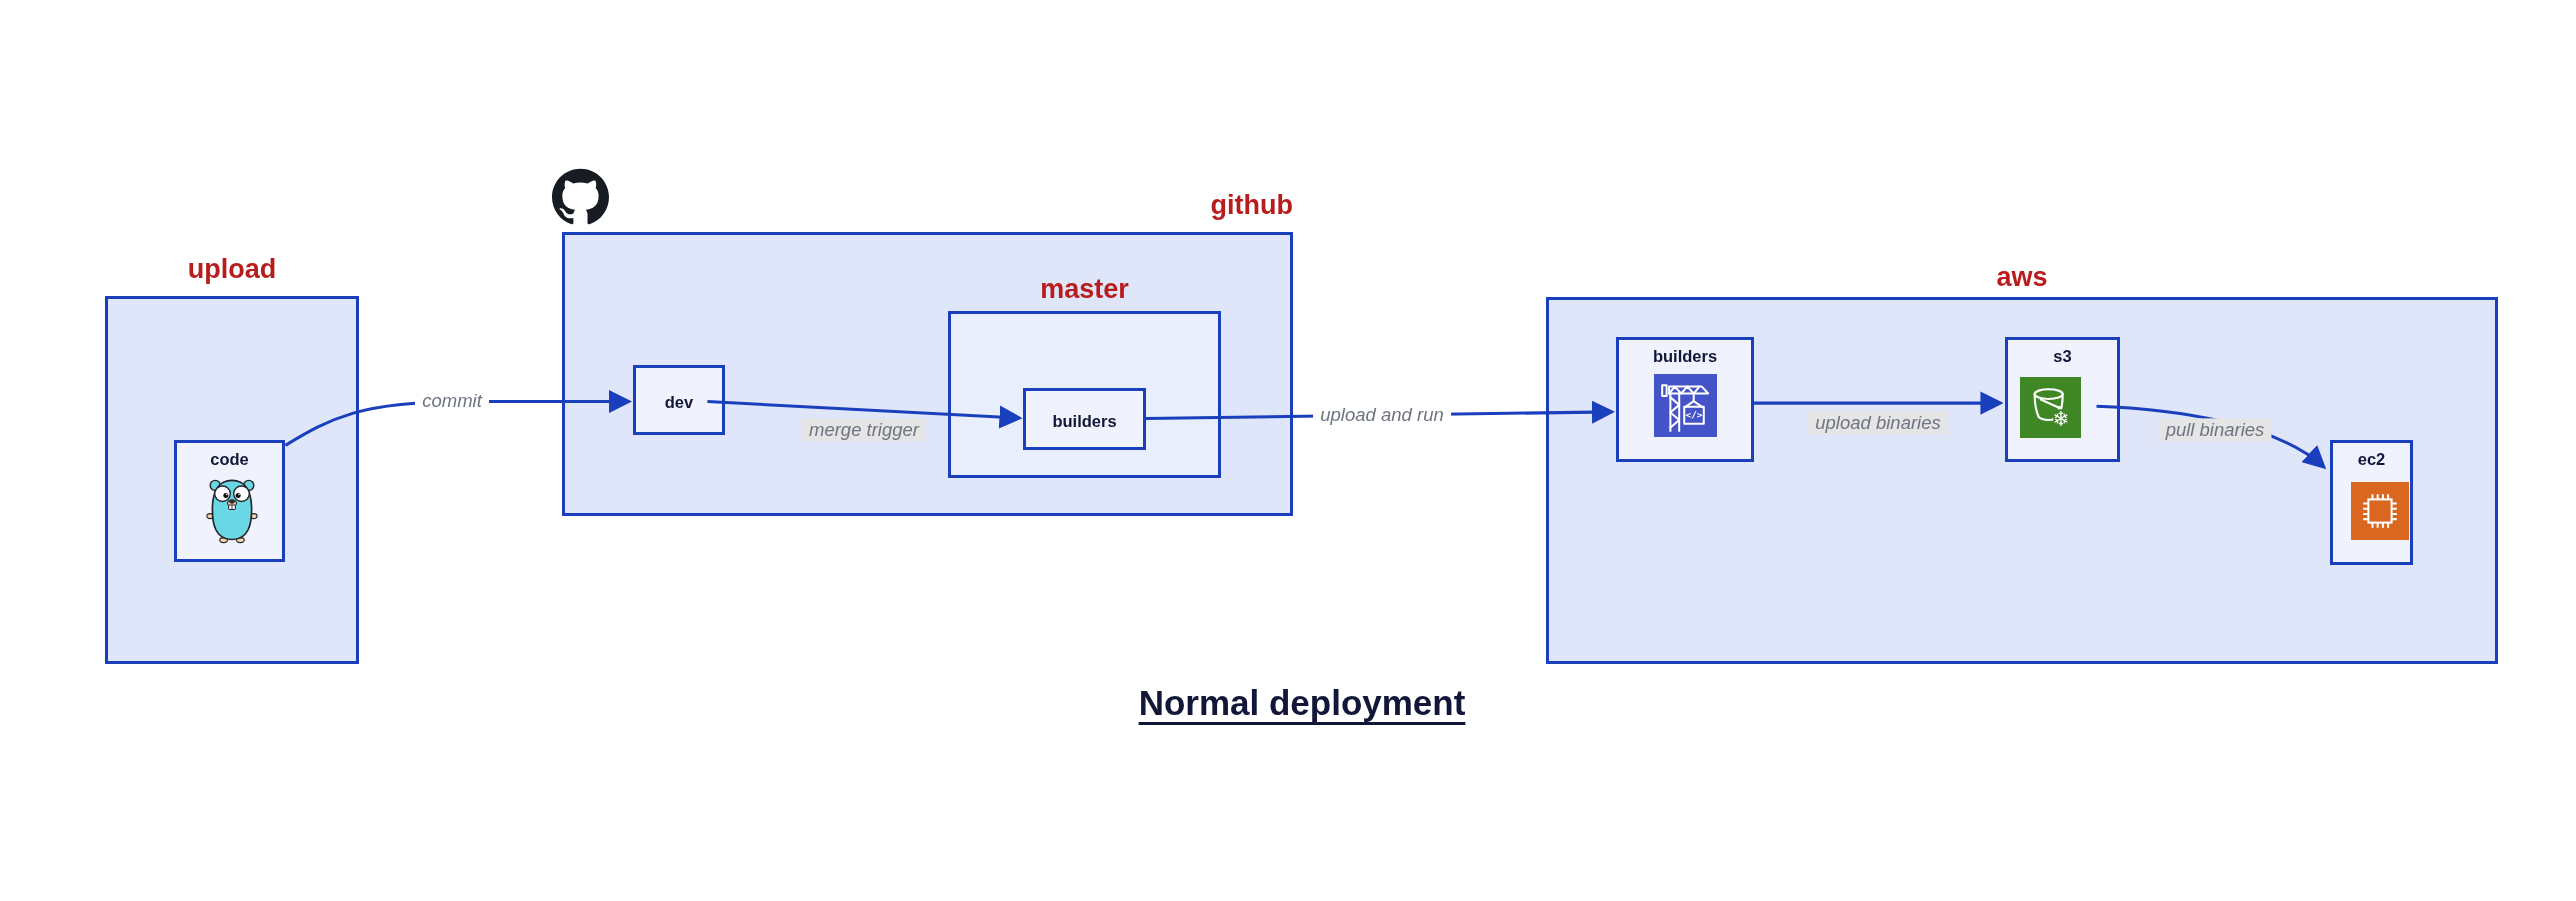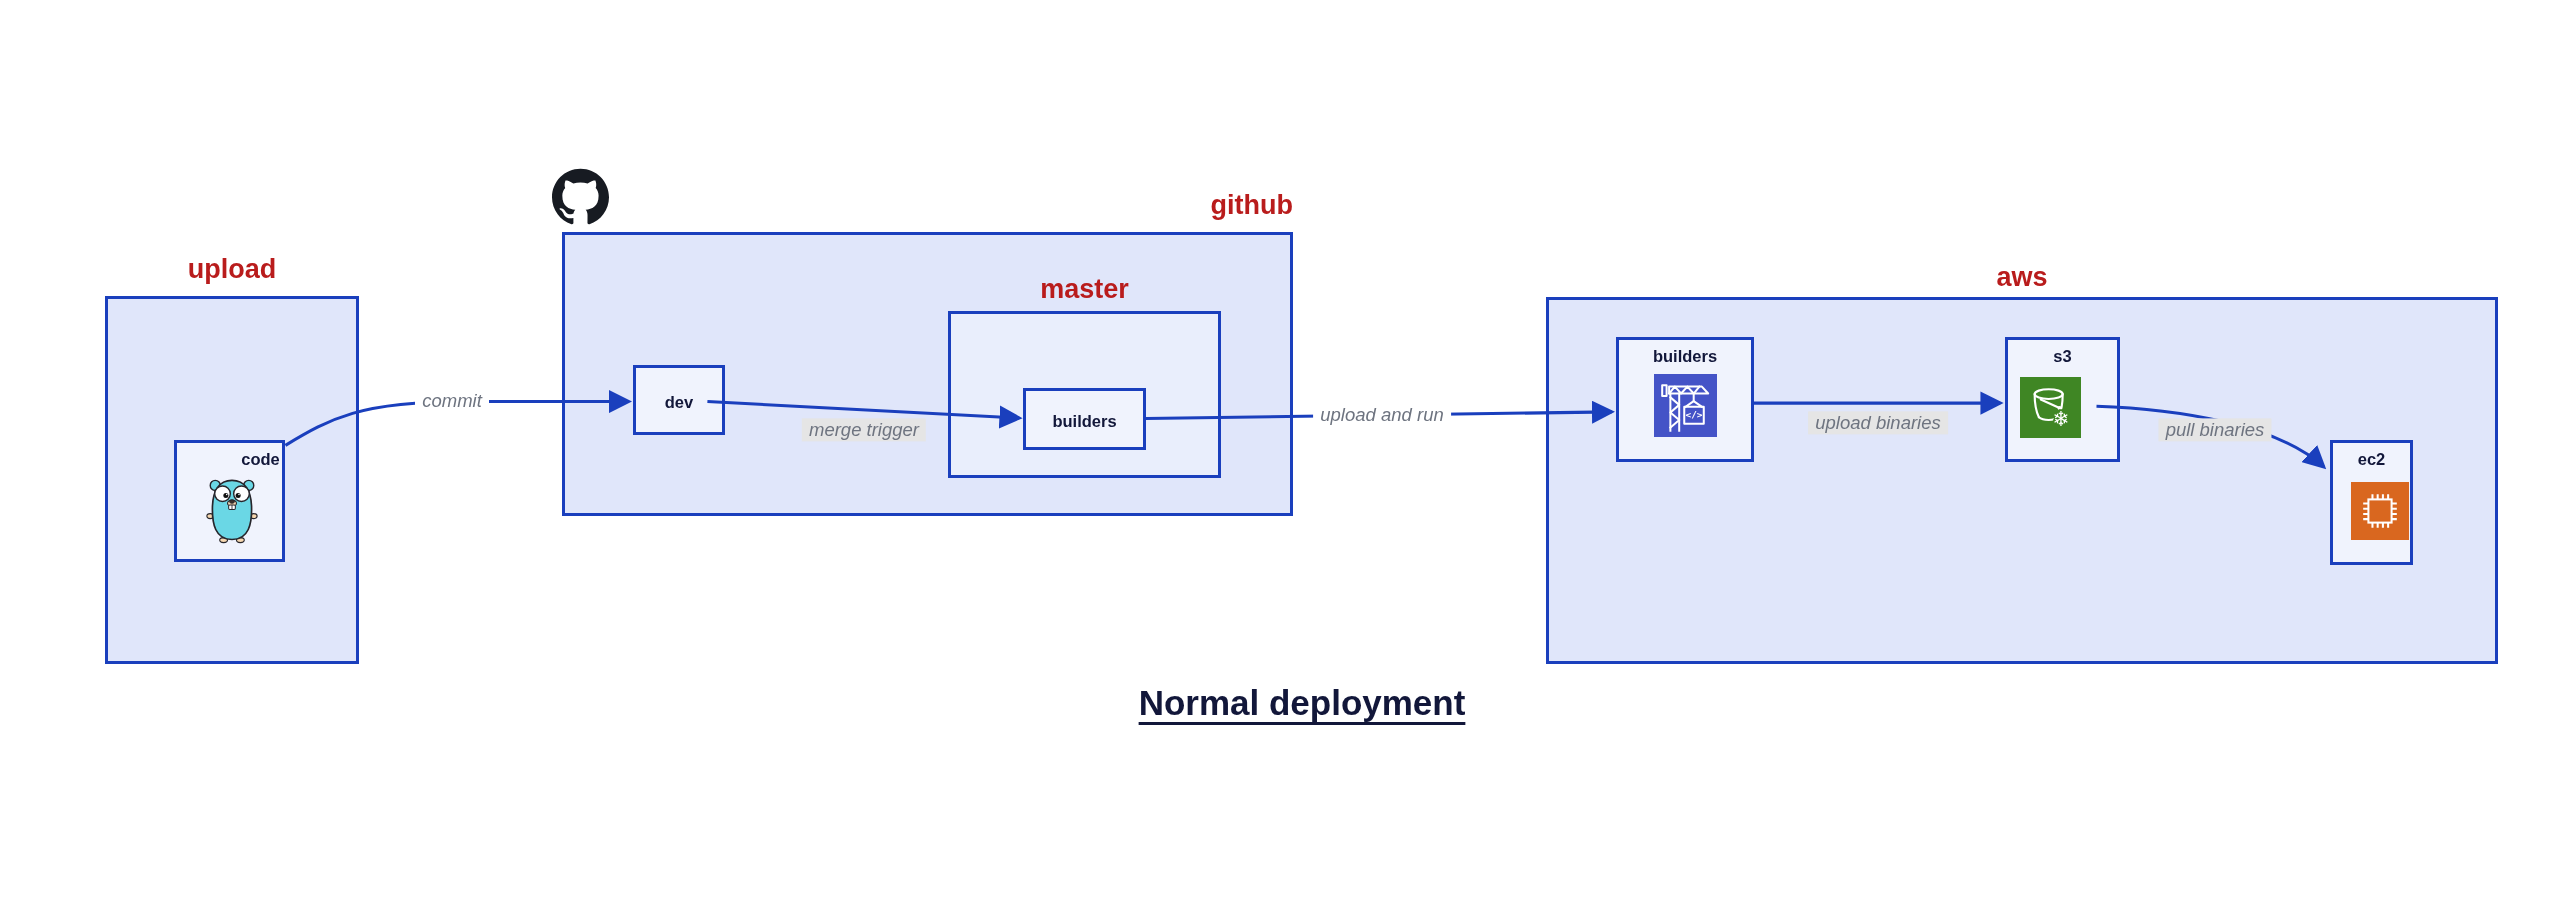--- a/index.html
+++ b/index.html
@@ -23,21 +23,21 @@
 </style>
 </head>
 <body>
 
 <div id="canvas">
 
   <div class="container-label center" style="left:105px;top:255px;width:254px;">upload</div>
   <div class="container-box" style="left:105px;top:296px;width:254px;height:368px;"></div>
 
   <div class="node-box" style="left:174px;top:440px;width:111px;height:122px;">
-    <div class="node-label" style="top:7.2px;padding-left:31px;">code</div>
+    <div class="node-label" style="top:7.2px;">code</div>
     <svg class="node-icon" style="left:27px;top:34px;" width="56" height="67" viewBox="0 0 100 120">
       <circle cx="20" cy="15" r="9" fill="#6ad7e5" stroke="#26252b" stroke-width="2.5"></circle>
       <circle cx="80" cy="15" r="9" fill="#6ad7e5" stroke="#26252b" stroke-width="2.5"></circle>
       <ellipse cx="11" cy="70" rx="6" ry="4.5" fill="#f6d7b0" stroke="#26252b" stroke-width="2"></ellipse>
       <ellipse cx="89" cy="70" rx="6" ry="4.5" fill="#f6d7b0" stroke="#26252b" stroke-width="2"></ellipse>
       <ellipse cx="35" cy="113" rx="7" ry="4.5" fill="#f6d7b0" stroke="#26252b" stroke-width="2"></ellipse>
       <ellipse cx="65" cy="113" rx="7" ry="4.5" fill="#f6d7b0" stroke="#26252b" stroke-width="2"></ellipse>
       <path d="M50 6 C26 6 16 26 15 52 C14 84 20 112 50 112 C80 112 86 84 85 52 C84 26 74 6 50 6 Z" fill="#6ad7e5" stroke="#26252b" stroke-width="3"></path>
       <circle cx="33" cy="30" r="14" fill="#ffffff" stroke="#26252b" stroke-width="2.5"></circle>
       <circle cx="67" cy="30" r="14" fill="#ffffff" stroke="#26252b" stroke-width="2.5"></circle>

